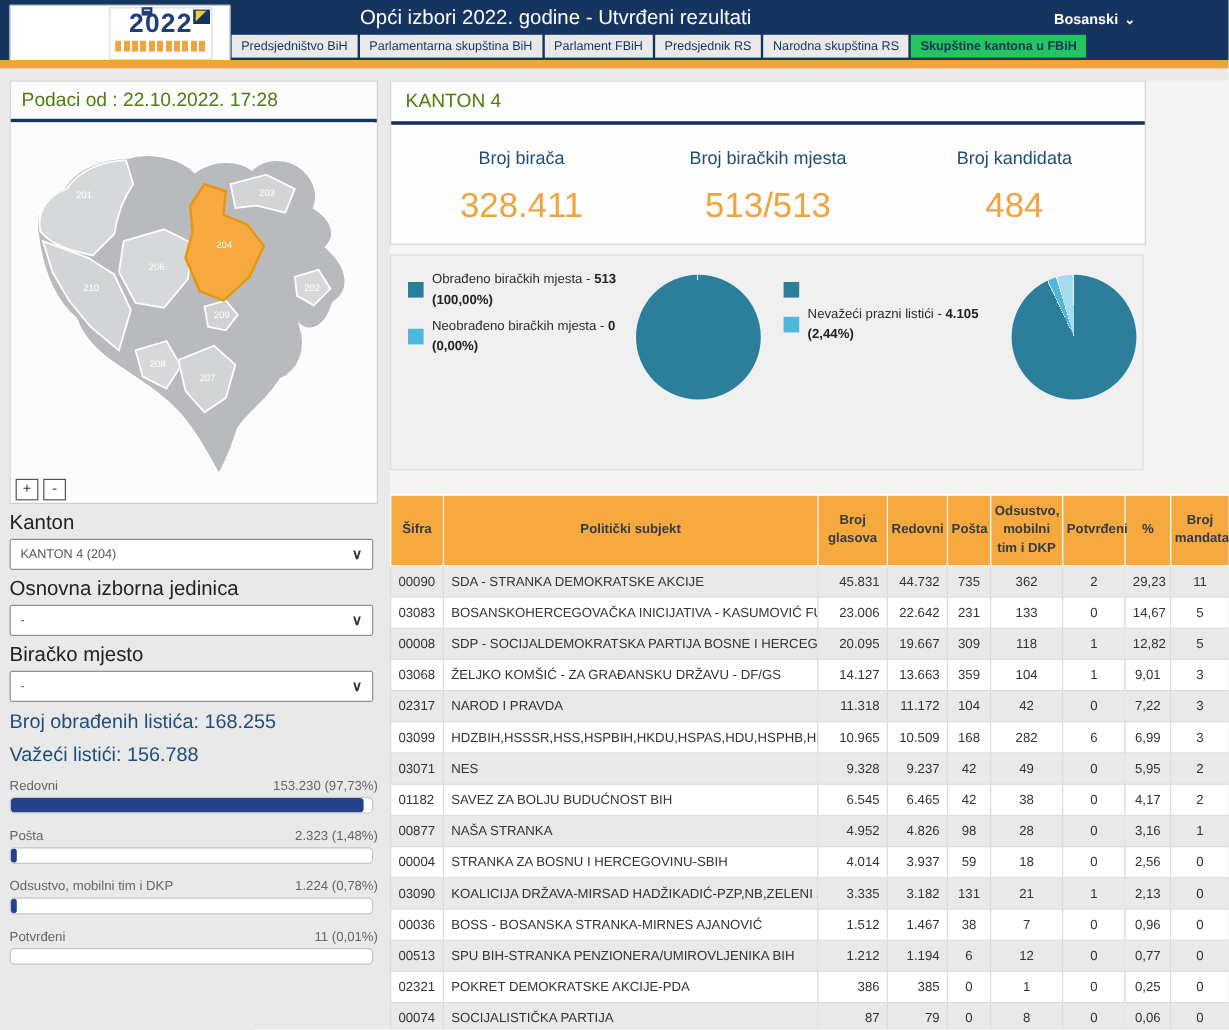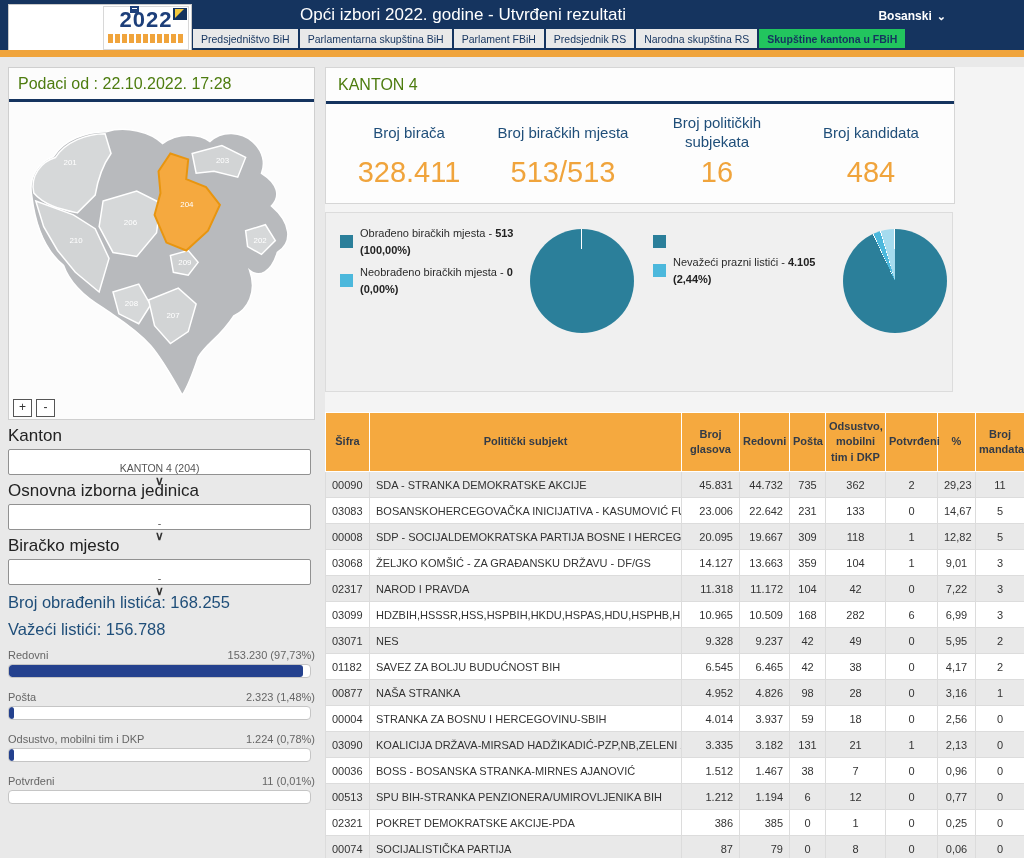--- a/index.html
+++ b/index.html
@@ -9,21 +9,21 @@
   .header{position:absolute;top:0;left:0;width:1024px;height:50px;background:#15345f;}
   .header-strip{position:absolute;top:50px;left:0;width:1024px;height:7px;background:#f0a43c;}
   .page-title{position:absolute;left:300px;top:5px;color:#fff;font-size:17px;font-weight:normal;margin:0;}
   .lang{position:absolute;right:78px;top:9px;color:#fff;font-size:12px;font-weight:bold;cursor:pointer;}
   .lang .chev{font-size:11px;margin-left:5px;}
   .tabs{position:absolute;left:193px;top:29px;display:flex;gap:2px;}
   .tab{background:#e9e9e9;color:#15345f;font-size:10.5px;padding:4px 8px 3px;white-space:nowrap;cursor:pointer;}
   .tab.active{background:#22c55e;font-weight:bold;}
   .logo-plate{position:absolute;left:8px;top:4px;width:182px;height:46px;background:#fff;
               border:1px solid #c9c9c9;display:flex;justify-content:flex-end;align-items:center;}
-  .logo-box{position:relative;width:84px;height:42px;margin-right:2px;background:#fff;border:1px solid #d8d8d8;}
+  .logo-box{position:relative;width:84px;height:42px;margin-right:14px;background:#fff;border:1px solid #d8d8d8;}
   .logo-year{color:#1d3f7a;font-size:22px;font-weight:bold;letter-spacing:1px;text-align:center;line-height:26px;}
   .logo-sub{height:9px;margin:1px 4px 0;background:repeating-linear-gradient(90deg,#f0a43c 0 5px,#fff 5px 7px);}
   .logo-flag{position:absolute;right:1px;top:1px;width:14px;height:12px;background:#15345f;}
   .logo-flag:after{content:"";position:absolute;left:2px;top:1px;width:0;height:0;
                    border-left:9px solid #f5c93c;border-bottom:9px solid transparent;}
   .logo-ballot{position:absolute;left:26px;top:-1px;width:9px;height:7px;background:#1d3f7a;}
   .logo-ballot:after{content:"";position:absolute;left:2px;top:2px;width:5px;height:1px;background:#fff;}
   
   .content{position:absolute;top:57px;left:0;width:1024px;height:801px;}
   .left-col{position:absolute;left:8px;top:10px;width:307px;}
@@ -35,21 +35,21 @@
   .title-rule{height:3px;background:#15345f;margin:0;}
   .map-wrap{width:303px;height:295px;background:#fcfcfc;}
   .map-zoom{display:flex;gap:4px;padding:2px 4px 4px;}
   .zoom-btn{width:17px;height:16px;border:1px solid #555;background:#fff;font-size:12px;line-height:14px;
             text-align:center;cursor:pointer;color:#333;}
   
   .filters{margin-top:4px;}
   .filter-label{font-size:17px;color:#222;margin:6px 0 3px;}
   .select{width:303px;height:25px;background:#fff;border:1px solid #919191;border-radius:2px;
           font-size:10.5px;color:#555;display:flex;align-items:center;justify-content:space-between;
-          padding:12px 8px;box-sizing:border-box;cursor:pointer;flex-direction:column;}
+          padding:12px 8px;box-sizing:border-box;cursor:pointer;}
   .select .chev{color:#333;font-size:12px;font-weight:bold;}
   .summary-line{color:#1f4e79;font-size:16.5px;margin-top:8px;}
   .bars{margin-top:10px;}
   .bar-block{margin-bottom:13px;}
   .bar-head{display:flex;justify-content:space-between;font-size:11px;color:#666;margin-bottom:3px;}
   .bar-track{width:303px;height:14px;background:#fff;border:1px solid #c5c5c5;border-radius:4px;
              box-sizing:border-box;overflow:hidden;}
   .bar-fill{height:100%;background:#24418e;border-radius:3px;}
   
   .stats-card{width:628px;min-height:130px;background:#fdfdfd;border:1px solid #d6d6d6;}
@@ -215,24 +215,20 @@
         <div class="stats-row" id="stats">
             <div class="stat">
               <div class="stat-label">Broj birača</div>
               <div class="stat-value">328.411</div>
             </div>
             <div class="stat">
               <div class="stat-label">Broj biračkih mjesta</div>
               <div class="stat-value">513/513</div>
             </div>
             <div class="stat">
-              <div class="stat-label">Broj političkih subjekata</div>
-              <div class="stat-value">16</div>
-            </div>
-            <div class="stat">
               <div class="stat-label">Broj kandidata</div>
               <div class="stat-value">484</div>
             </div>
           </div>
       </section>
 
       <section class="pie-panel">
         <div class="pie-block">
           <div class="legend" id="legend0">
               <div class="legend-item">

